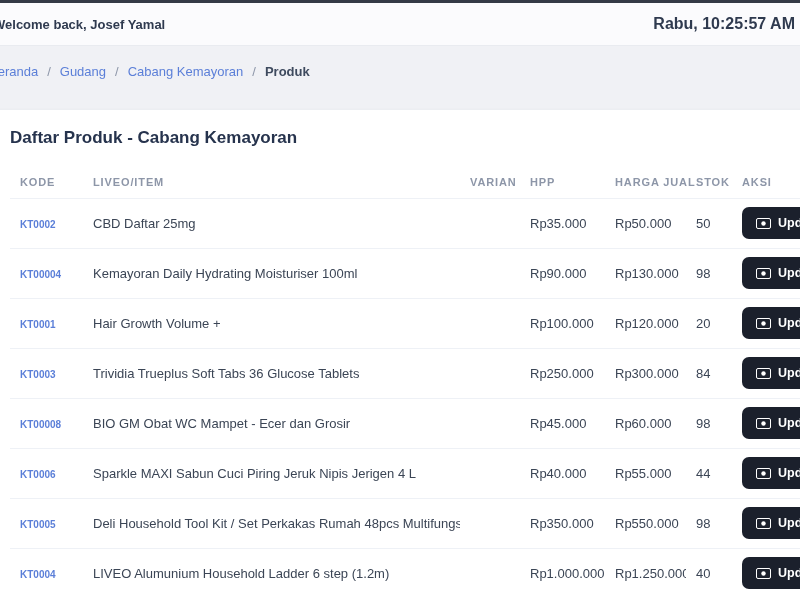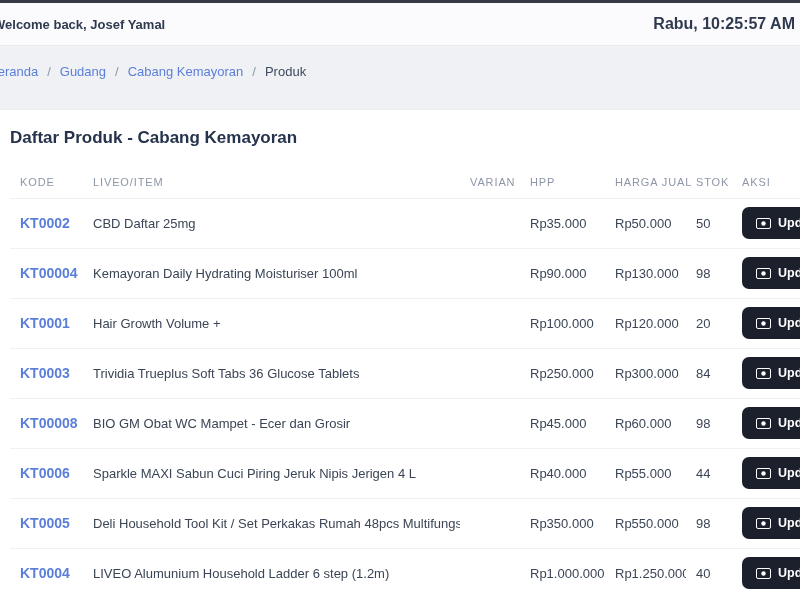--- a/index.html
+++ b/index.html
@@ -22,47 +22,47 @@
     justify-content:space-between;padding:0 5px 0 0;
   }
   .welcome{margin-left:-7px;font-size:13px;font-weight:600;color:#2f3a4f;white-space:nowrap;}
   .datetime{font-size:16px;font-weight:600;color:#2f3a4f;white-space:nowrap;}
   .breadcrumbs{
     position:absolute;top:64px;left:-11px;display:flex;align-items:center;
     gap:9px;font-size:13px;white-space:nowrap;
   }
   .breadcrumbs a{color:var(--link-blue);text-decoration:none;font-weight:500;}
   .breadcrumbs .sep{color:#8d96a8;}
-  .breadcrumbs .current{color:#3e4a5e;font-weight:400;}
+  .breadcrumbs .current{color:#3e4a5e;font-weight:700;}
   .card{
     position:absolute;left:-24px;top:110px;width:888px;height:540px;
     background:var(--card-bg);border-radius:10px;
     box-shadow:0 1px 4px rgba(40,60,90,.07);
     padding:16px 0 0 34px;
   }
   .page-title{font-size:17px;font-weight:700;color:var(--title-text);line-height:24px;margin:0;}
   .search-input{
     position:absolute;left:710px;top:120px;width:140px;height:31px;
     background:#fff;border:1px solid #e8ecf3;border-radius:10px;
     box-shadow:0 1px 3px rgba(50,70,100,.06);
     padding:0 12px;font-size:12.5px;color:#3b4555;outline:none;
     font-family:inherit;
   }
   .search-input::placeholder{color:#b3bdd1;}
   table{margin-top:16px;border-collapse:collapse;table-layout:fixed;width:830px;}
   thead th{
-    height:32px;padding:0 10px;text-align:left;font-size:11px;font-weight:400;
+    height:32px;padding:0 10px;text-align:left;font-size:11px;font-weight:700;
     color:var(--header-text);letter-spacing:.08em;white-space:nowrap;
   }
   tbody td{
     height:50px;padding:0 10px;border-top:1px solid var(--divider);
     font-size:13px;color:var(--body-text);vertical-align:middle;white-space:nowrap;
     overflow:hidden;
   }
-  .code-link{color:var(--link-blue);text-decoration:none;font-weight:600;font-size:14px;}
+  .code-link{color:var(--link-blue);text-decoration:none;font-weight:600;font-size:10px;}
   .btn-update{
     display:inline-flex;align-items:center;gap:7px;background:var(--button-bg);
     color:#fff;border:none;border-radius:7px;padding:9px 14px;
     font-size:12.5px;font-weight:600;font-family:inherit;cursor:pointer;
     white-space:nowrap;
   }
   .btn-update svg{flex:0 0 auto;display:block;}
 </style>
 </head>
 <body>

